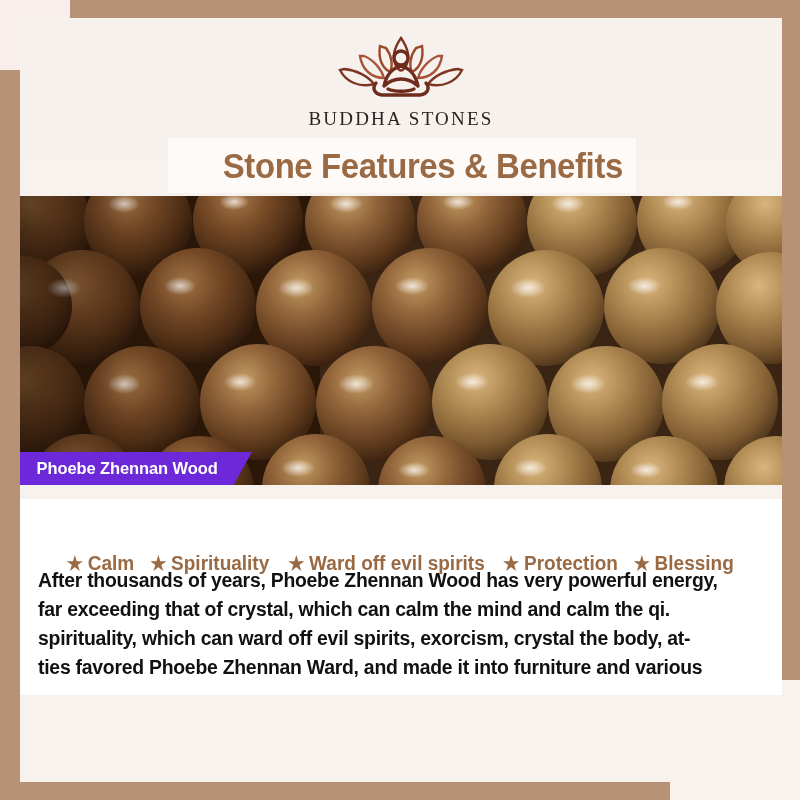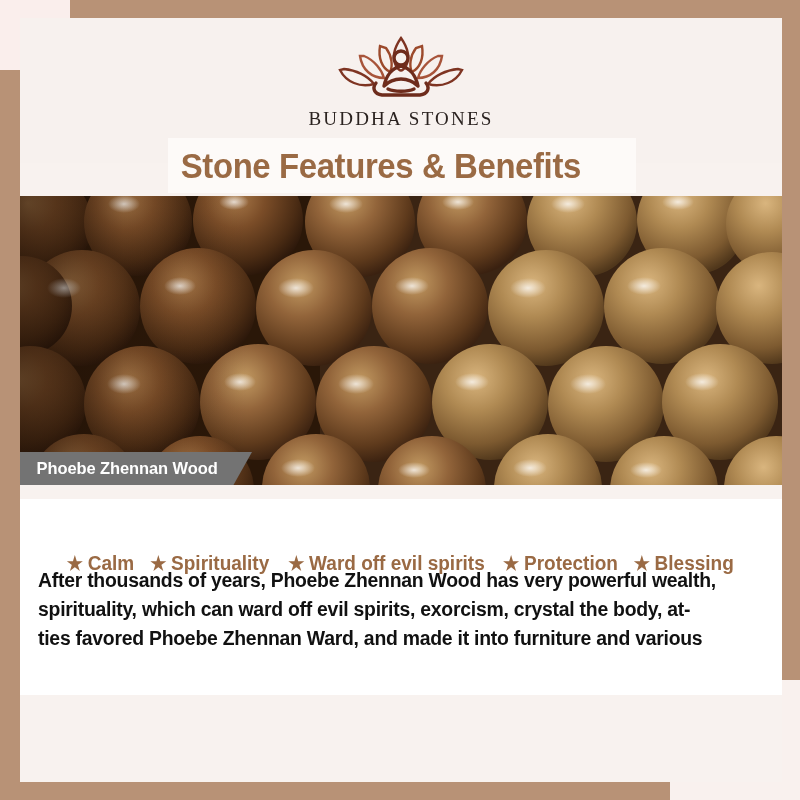--- a/index.html
+++ b/index.html
@@ -61,21 +61,21 @@
   }
   
   .title-banner {
     position: absolute;
     left: 168px; top: 138px;
     width: 468px; height: 55px;
     background: #fdfaf8;
     z-index: 8;
     display: flex;
     align-items: center;
-    justify-content: flex-start;
+    justify-content: flex-end;
   }
   .title-text {
     font-size: 35px;
     font-weight: bold;
     color: #9a6a44;
     letter-spacing: -0.4px;
     transform: scaleX(0.94);
     white-space: nowrap;
   }
   
@@ -85,21 +85,21 @@
     width: 762px; height: 289px;
     z-index: 7;
     overflow: hidden;
     background: #4a2c18;
   }
   .photo svg { display: block; width: 100%; height: 100%; }
   .caption-tag {
     position: absolute;
     left: 20px; top: 452px;
     width: 232px; height: 33px;
-    background: #737373;
+    background: #6d28d9;
     z-index: 9;
     clip-path: polygon(0 0, 100% 0, 92% 100%, 0 100%);
     display: flex;
     align-items: center;
     text-align: center;
   }
   .caption-text {
     color: #ffffff;
     font-size: 17px;
     font-weight: bold;
@@ -316,18 +316,19 @@
 
   <div class="features">
     <span class="feature"><span class="star">★</span><span>Calm</span></span>
     <span class="feature"><span class="star">★</span><span>Spirituality</span></span>
     <span class="feature"><span class="star">★</span><span>Ward off evil spirits</span></span>
     <span class="feature"><span class="star">★</span><span>Protection</span></span>
     <span class="feature"><span class="star">★</span><span>Blessing</span></span>
   </div>
 
   <div class="body-text">
-    <p>After thousands of years, Phoebe Zhennan Wood has very powerful wealth,</p>
+    <p>After thousands of years, Phoebe Zhennan Wood has very powerful energy,</p>
+    <p>far exceeding that of crystal, which can calm the mind and calm the qi.</p>
     <p>spirituality, which can ward off evil spirits, exorcism, crystal the body, at-</p>
     <p>ties favored Phoebe Zhennan Ward, and made it into furniture and various</p>
   </div>
 
 </div>
 
 </body></html>

